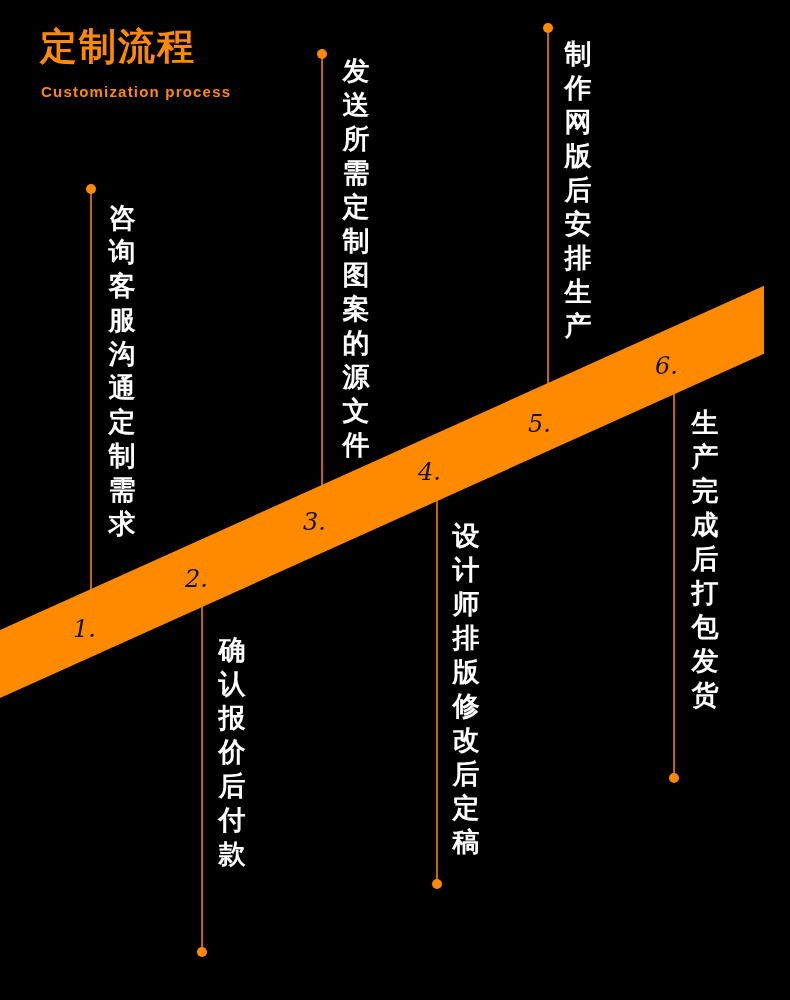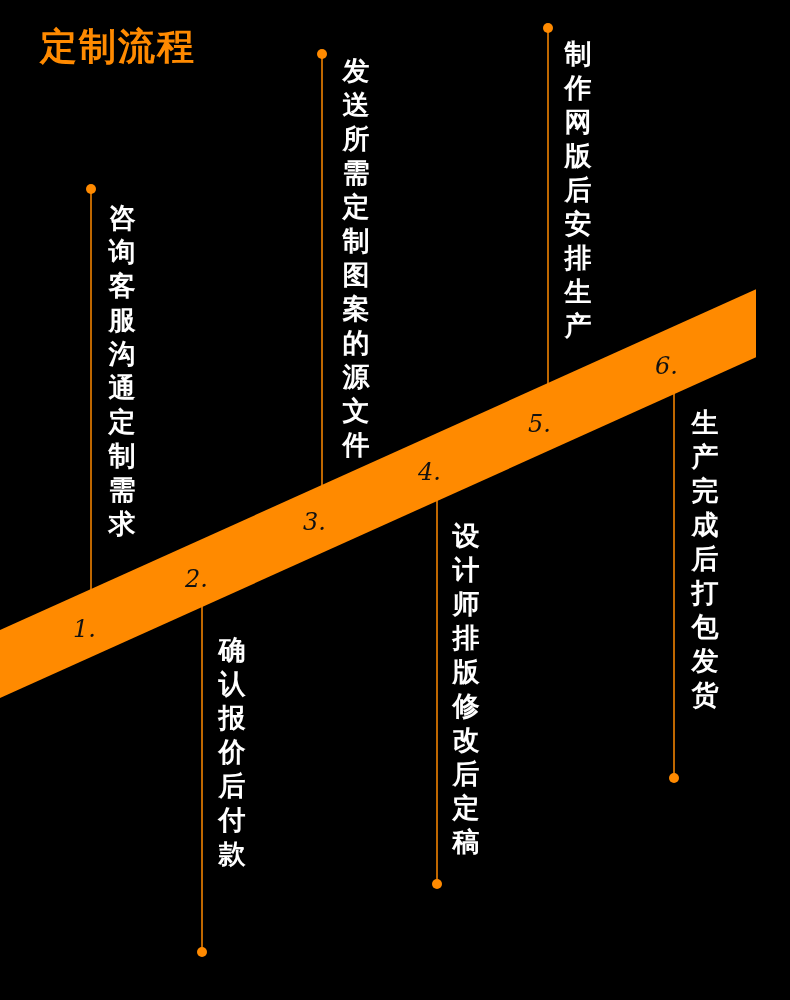--- a/index.html
+++ b/index.html
@@ -1,16 +1,16 @@
 <!DOCTYPE html>
 <html><head>
 <meta charset="utf-8">
 <style>
   html, body { margin:0; padding:0; background:#000; }
-  #canvas { position:relative; width:756px; height:1000px; background:#000; overflow:hidden; font-family:"DejaVu Sans","Liberation Sans",sans-serif; }
+  #canvas { position:relative; width:756px; height:1000px; background:#000; overflow:hidden; font-family:"DejaVu Sans","Liberation Sans",sans-serif;padding-left:8px; }
   .title { position:absolute; left:40px; top:22px; color:#ff8a00; font-size:37px; font-weight:bold; letter-spacing:2px; line-height:50px; }
   .subtitle { position:absolute; left:41px; top:83px; color:#ff8a00; font-family:"Liberation Sans",sans-serif; font-size:15px; font-weight:bold; letter-spacing:1.2px; }
   svg.bg { position:absolute; left:0; top:0; }
   .col { position:absolute; width:34px; color:#fff; font-size:27px; font-weight:bold; text-align:center; line-height:34px; }
   .col span { display:block; }
   .num { position:absolute; font-family:"DejaVu Serif","Liberation Serif",serif; font-style:italic; font-size:24px; color:#111; }
 </style>
 </head>
 <body>
 
@@ -28,20 +28,21 @@
     <circle cx="202" cy="952" r="5" fill="#ff8a00"></circle>
     <circle cx="322" cy="54" r="5" fill="#ff8a00"></circle>
     <circle cx="437" cy="884" r="5" fill="#ff8a00"></circle>
     <circle cx="548" cy="28" r="5" fill="#ff8a00"></circle>
     <circle cx="674" cy="778" r="5" fill="#ff8a00"></circle>
 
     <polygon points="0,630 790,274 790,342 0,698" fill="#ff8a00"></polygon>
   </svg>
 
   <div class="title">定制流程</div>
+  <div class="subtitle">Customization process</div>
 
   <div class="num" style="left:73px;top:615px;">1.</div>
   <div class="num" style="left:185px;top:565px;">2.</div>
   <div class="num" style="left:303px;top:508px;">3.</div>
   <div class="num" style="left:418px;top:458px;">4.</div>
   <div class="num" style="left:528px;top:410px;">5.</div>
   <div class="num" style="left:655px;top:352px;">6.</div>
 
   <div class="col" style="left:105px;top:201px;">
       <span>咨</span>

